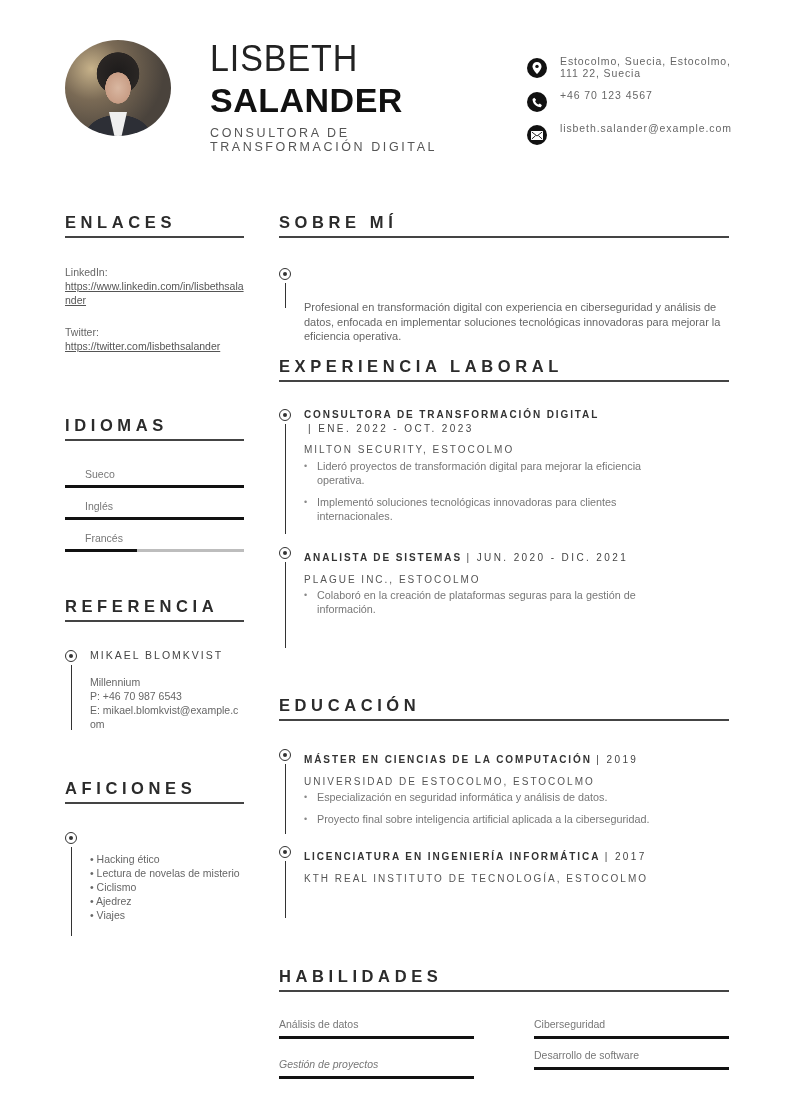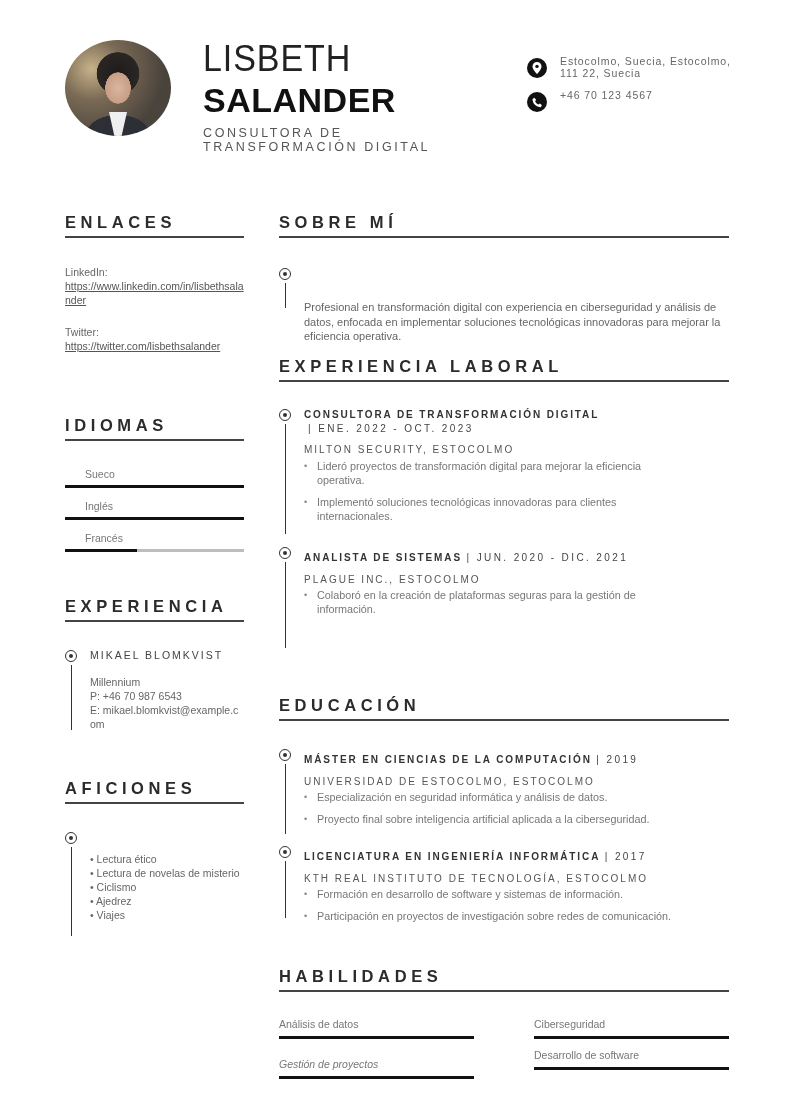--- a/index.html
+++ b/index.html
@@ -8,21 +8,21 @@
 
   
   .photo { position: absolute; left: 65px; top: 40px; width: 106px; height: 96px; border-radius: 50%;
     background:
       radial-gradient(ellipse 18px 22px at 50% 50%, #d9b7a1 0%, #c89d85 70%, transparent 72%),
       radial-gradient(ellipse 30px 30px at 50% 35%, #1d1b1b 0%, #2a2624 70%, transparent 72%),
       radial-gradient(ellipse 40px 26px at 50% 100%, #2d2f36 0%, #2d2f36 80%, transparent 82%),
       radial-gradient(circle at 25% 30%, #c7b28a 0%, #7a6a55 30%, #4a433c 70%);
     overflow: hidden; }
   .photo .collar { position: absolute; left: 44px; top: 72px; width: 18px; height: 24px; background: #efefef; clip-path: polygon(0 0, 100% 0, 70% 100%, 30% 100%); }
-  .name-block { position: absolute; left: 203px; top: 38px; }
+  .name-block { position: absolute; left: 210px; top: 38px; }
   .first-name { font-size: 37px; font-weight: 300; letter-spacing: 1px; color: #222; line-height: 42px; font-family: "DejaVu Sans", sans-serif; font-weight: normal; transform: scaleX(0.92); transform-origin: left; }
   .first-name { font-family: "Liberation Sans", sans-serif; font-weight: normal; }
   .last-name { font-size: 34px; font-weight: bold; color: #111; line-height: 40px; letter-spacing: 0.5px; }
   .job-title { margin-top: 6px; font-size: 12.5px; letter-spacing: 2.6px; color: #555; line-height: 14px; }
 
   .contacts { position: absolute; left: 527px; top: 55px; width: 205px; }
   .contact { display: flex; align-items: flex-start; margin-bottom: 10px; }
   .contact .ic { width: 20px; height: 20px; border-radius: 50%; background: #111; flex: 0 0 20px; margin-top: 3px; display: flex; align-items: center; justify-content: center; }
   .contact .txt { margin-left: 13px; font-size: 10.5px; letter-spacing: 0.9px; color: #666; line-height: 12px; word-break: break-all; }
 
@@ -83,20 +83,29 @@
     <span class="txt">Estocolmo, Suecia, Estocolmo, 111 22, Suecia</span>
   </div>
   <div class="contact">
     <span class="ic">
       <svg width="11" height="11" viewBox="0 0 12 12">
           <path d="M2.5 0.8l2 2.2-1.1 1.6c.7 1.6 2 2.9 3.6 3.6l1.6-1.1 2.2 2-1.2 2c-5 0-9-4-9-9z" fill="#fff"></path>
         </svg>
     </span>
     <span class="txt">+46 70 123 4567</span>
   </div>
+  <div class="contact">
+    <span class="ic">
+      <svg width="12" height="9" viewBox="0 0 12 9">
+          <rect x="0.5" y="0.5" width="11" height="8" fill="#fff" stroke="#fff"></rect>
+          <path d="M0.8 1l5.2 4 5.2-4M0.8 8l3.8-3.4M11.2 8L7.4 4.6" stroke="#111" stroke-width="0.9" fill="none"></path>
+        </svg>
+    </span>
+    <span class="txt">lisbeth.salander@example.com</span>
+  </div>
 </div>
 
 <div class="sec-title" style="left:65px; top:213px;text-align:center;">ENLACES</div>
 <div class="sec-rule" style="left:65px; top:236px; width:179px;"></div>
 
 <div class="left" style="top:265px;">
   <div class="small-gray">LinkedIn:</div>
   <div class="small-gray link">https://www.linkedin.com/in/lisbethsalander</div>
   <div class="small-gray" style="margin-top:18px;">Twitter:</div>
   <div class="small-gray link">https://twitter.com/lisbethsalander</div>
@@ -119,39 +128,39 @@
       </div>
   </div>
   <div style="margin-top:12px;">
     <div class="lang-label">Francés</div>
     <div class="bar">
         <div class="fill" style="width:40%"></div>
       </div>
   </div>
 </div>
 
-<div class="sec-title" style="left:65px; top:597px;">EXPERIENCIA</div>
+<div class="sec-title" style="left:65px; top:597px;">REFERENCIA</div>
 <div class="sec-rule" style="left:65px; top:620px; width:179px;"></div>
 
 <div class="marker" style="left:65px; top:650px;"></div>
 <div class="vline" style="left:70.5px; top:665px; height:65px;"></div>
 <div style="position:absolute; left:90px; top:649px; font-size:10.5px; letter-spacing:2px; color:#444;">MIKAEL BLOMKVIST</div>
 <div class="small-gray" style="position:absolute; left:90px; top:675px; width:154px; word-break:break-all;">
   <div>Millennium</div>
   <div>P: +46 70 987 6543</div>
   <div>E: mikael.blomkvist@example.com</div>
 </div>
 
 <div class="sec-title" style="left:65px; top:779px;">AFICIONES</div>
 <div class="sec-rule" style="left:65px; top:802px; width:179px;"></div>
 
 <div class="marker" style="left:65px; top:832px;"></div>
 <div class="vline" style="left:70.5px; top:847px; height:89px;"></div>
 <div class="small-gray" style="position:absolute; left:90px; top:852px; width:150px; line-height:14px;">
-  <div>• Lectura ético</div>
+  <div>• Hacking ético</div>
   <div>• Lectura de novelas de misterio</div>
   <div>• Ciclismo</div>
   <div>• Ajedrez</div>
   <div>• Viajes</div>
 </div>
 
 <div class="sec-title" style="left:279px; top:213px;text-align:center;">SOBRE MÍ</div>
 <div class="sec-rule" style="left:279px; top:236px; width:450px;"></div>
 
 <div class="marker" style="left:279px; top:268px;"></div>
@@ -204,24 +213,20 @@
 </div>
 
 <div class="marker" style="left:279px; top:846px;"></div>
 <div class="vline" style="left:284.5px; top:861px; height:57px;"></div>
 <div style="position:absolute; left:304px; top:846px; width:430px;">
   <div>
     <span class="entry-title">LICENCIATURA EN INGENIERÍA INFORMÁTICA</span>
     <span class="entry-title entry-date">| 2017</span>
   </div>
   <div class="entry-org" style="margin-top:9px;">KTH REAL INSTITUTO DE TECNOLOGÍA, ESTOCOLMO</div>
-  <ul class="bul" style="margin-top:3px;">
-    <li>Formación en desarrollo de software y sistemas de información.</li>
-    <li>Participación en proyectos de investigación sobre redes de comunicación.</li>
-  </ul>
 </div>
 
 <div class="sec-title" style="left:279px; top:967px;">HABILIDADES</div>
 <div class="sec-rule" style="left:279px; top:990px; width:450px;"></div>
 
 <div class="skill" style="left:279px; top:1018px;">
   <div class="lbl">Análisis de datos</div>
   <div class="bar">
       <div class="fill" style="width:100%"></div>
     </div>

